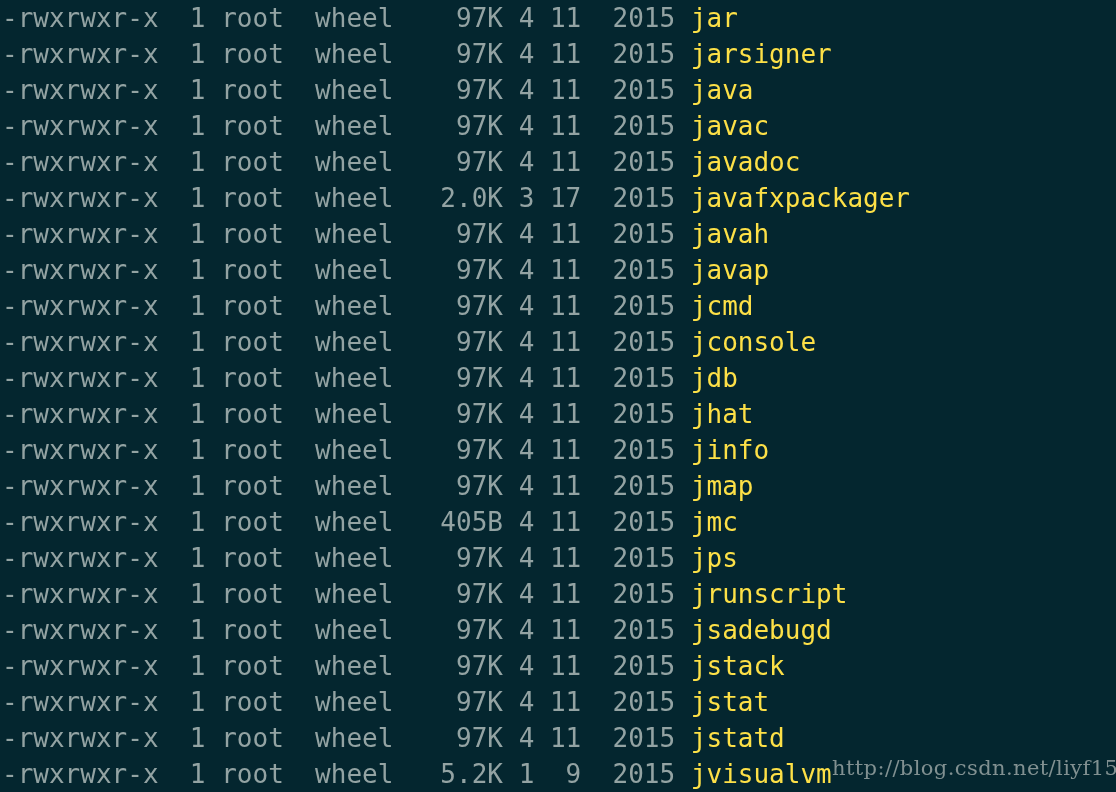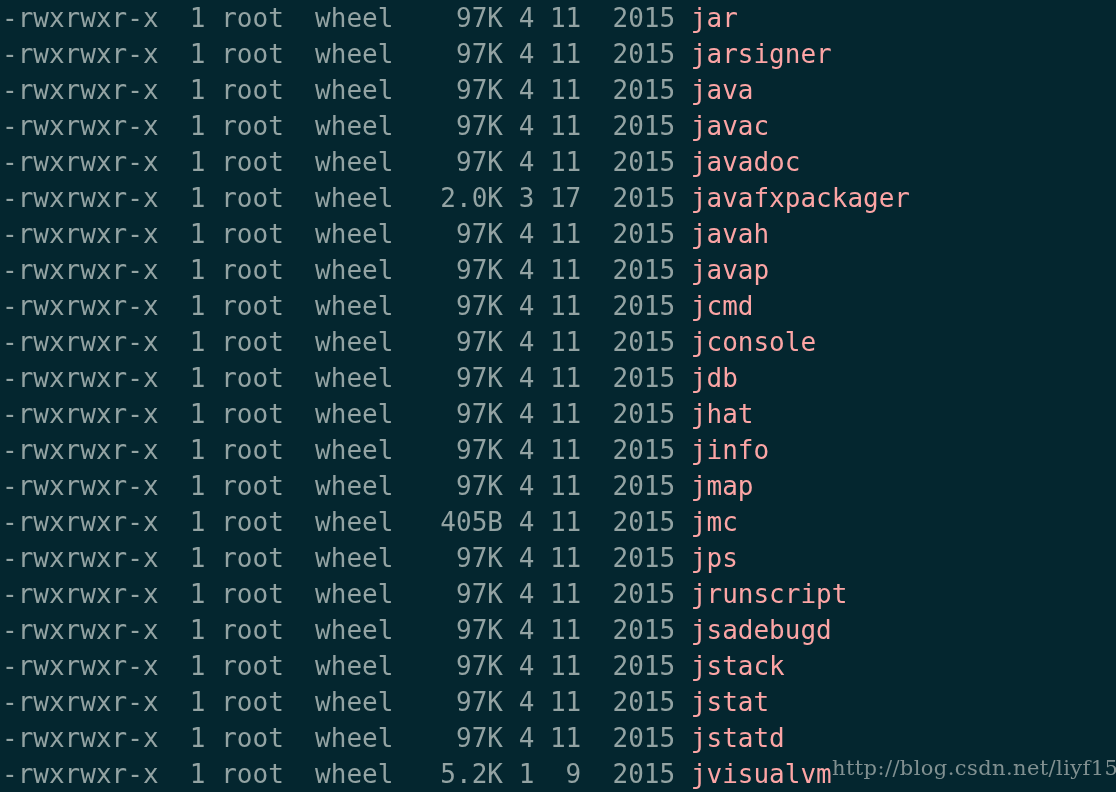--- a/index.html
+++ b/index.html
@@ -33,21 +33,21 @@
     height: 36px;
     line-height: 36px;
     white-space: pre;
   }
 
   .perm, .links, .owner, .group, .size, .month, .day, .year {
     color: #93a3a3;
   }
 
   .name {
-    color: #fca5a5;
+    color: #fde047;
   }
 
   .sp {
     color: transparent;
   }
 
   #watermark {
     position: absolute;
     left: 832px;
     top: 754px;

